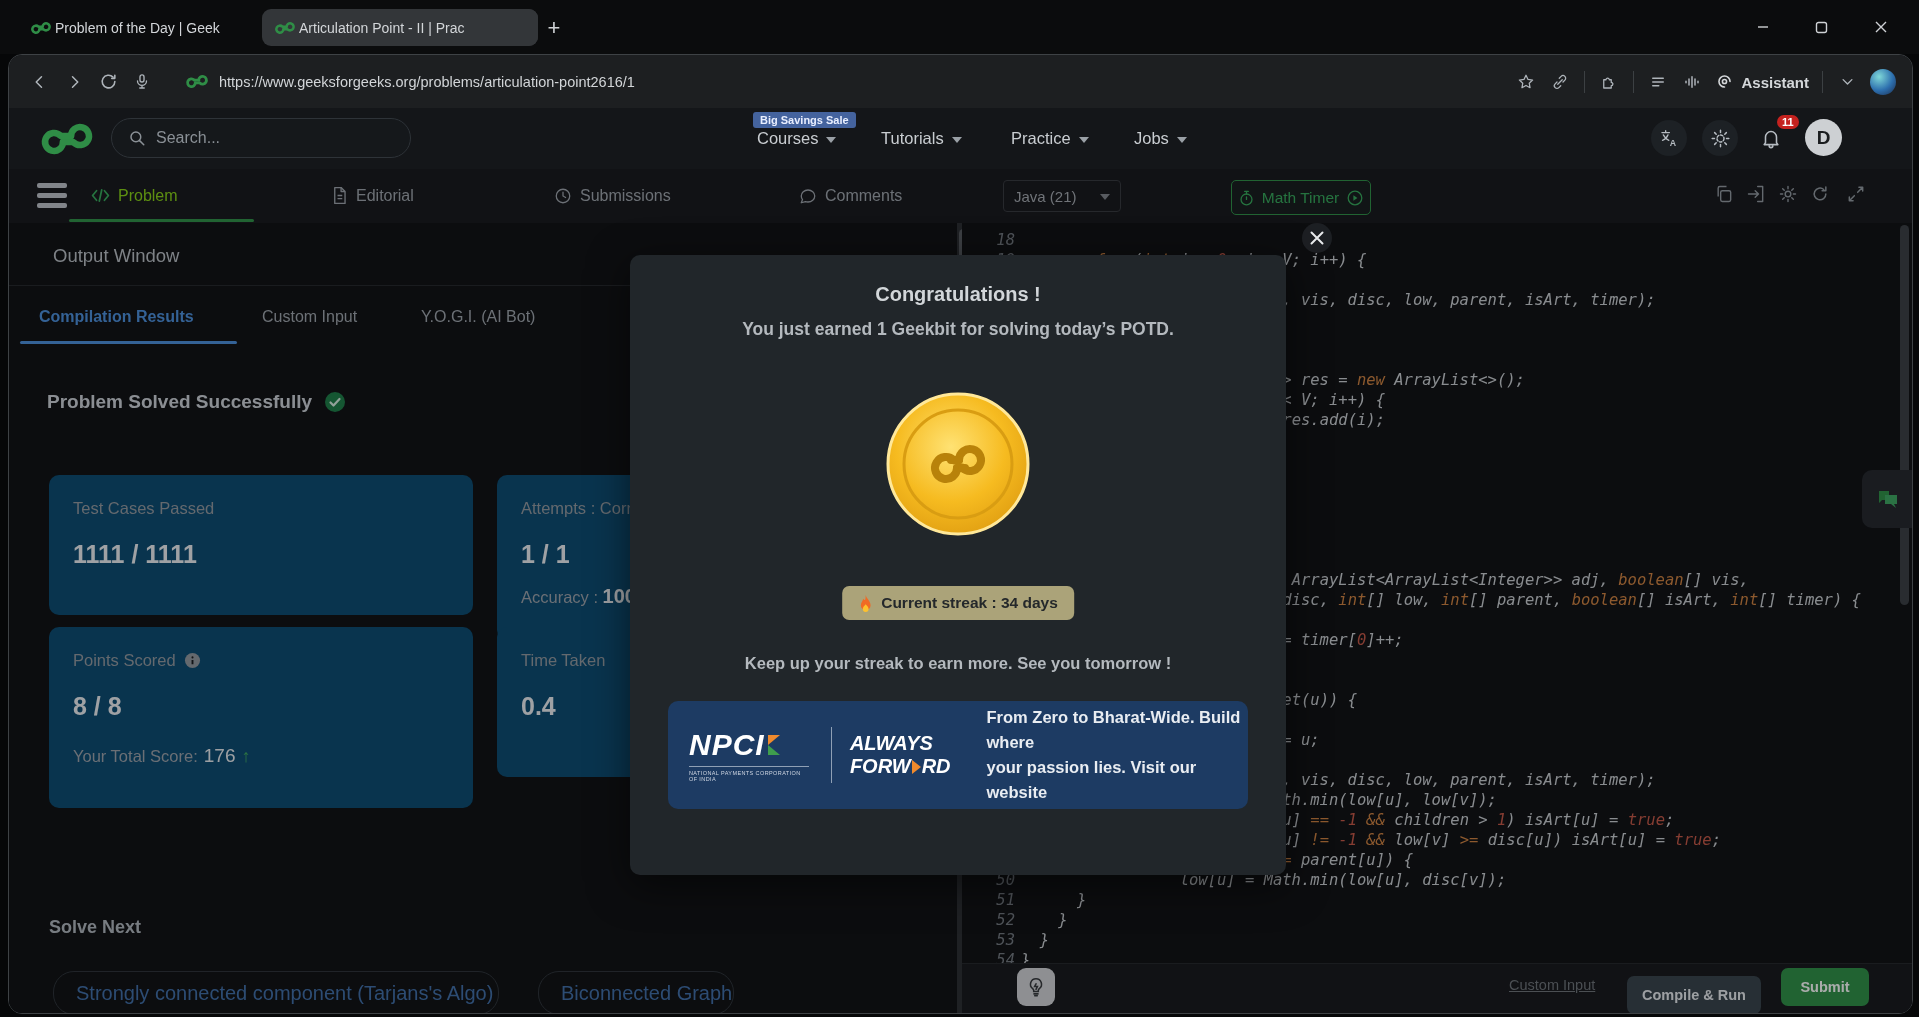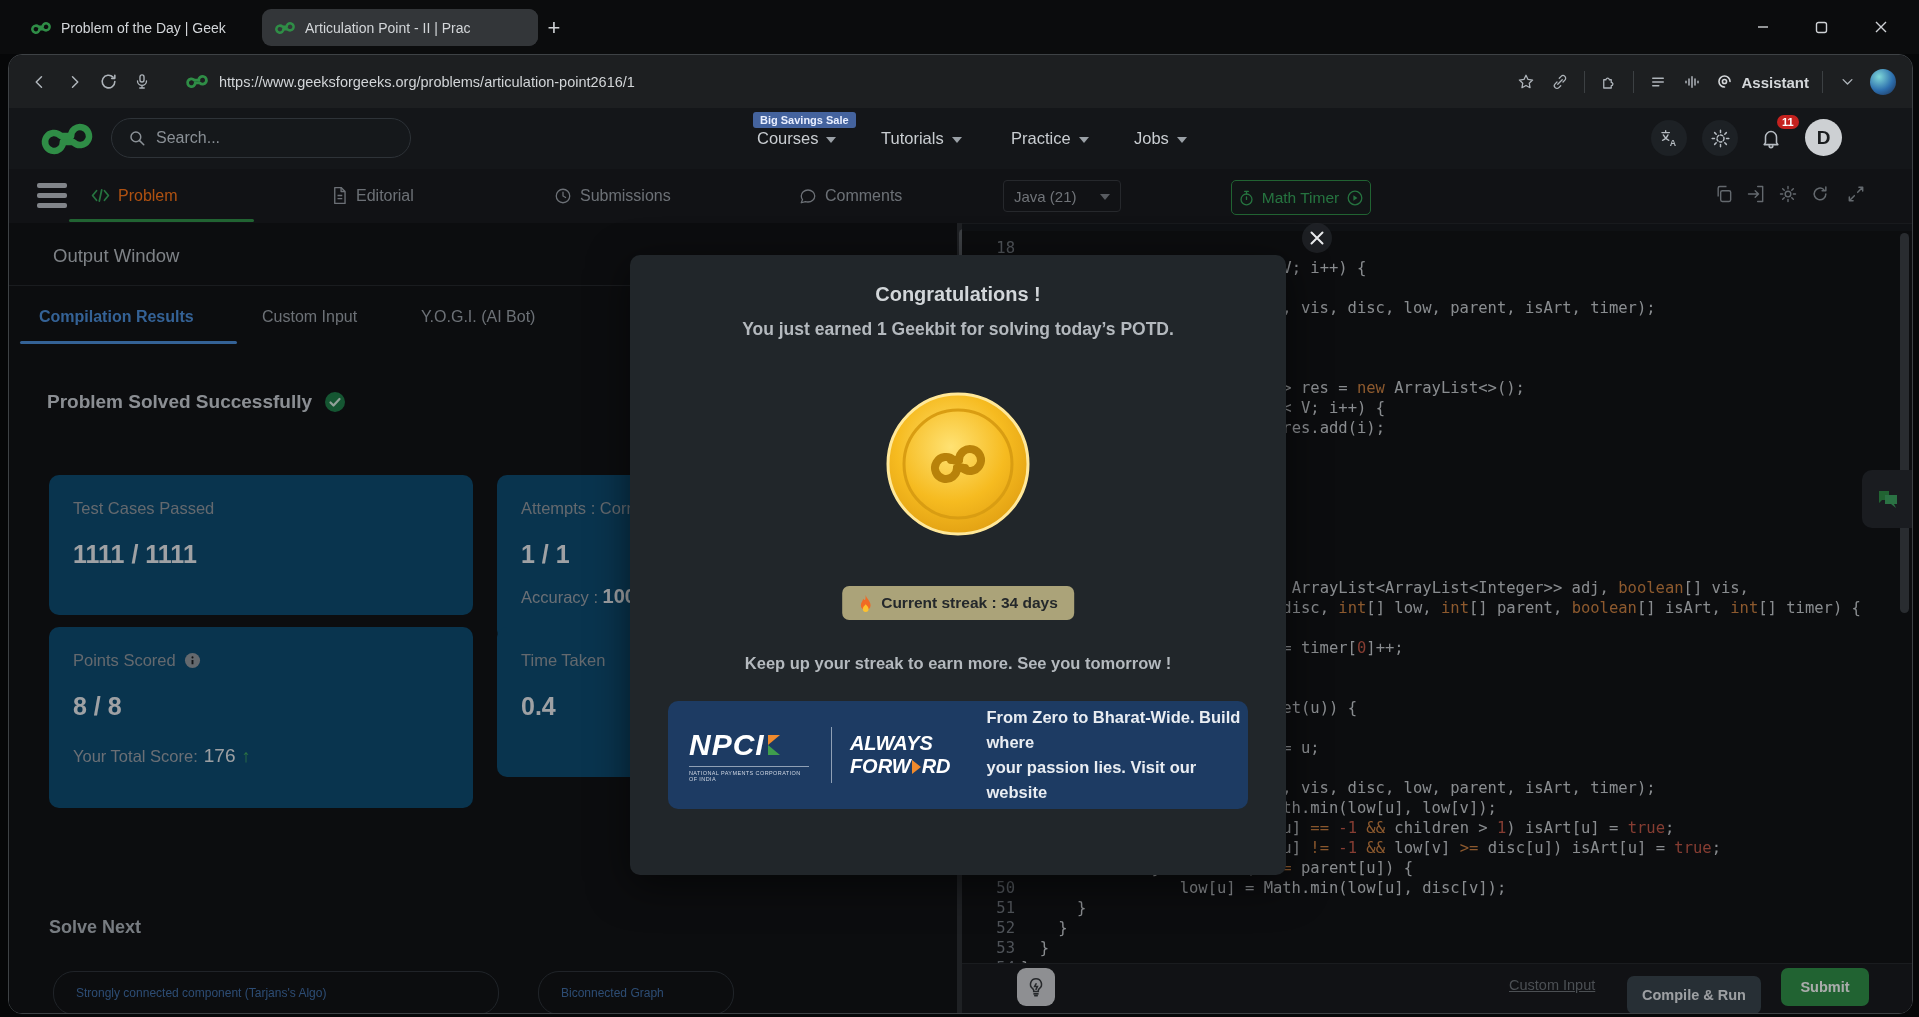--- a/index.html
+++ b/index.html
@@ -2,21 +2,21 @@
 <html><head>
 <meta charset="utf-8">
 <style>
   html,body{margin:0;padding:0;background:#000;}
   .stage{position:relative;width:1919px;height:1017px;background:#060708;overflow:hidden;
          font-family:"Liberation Sans",sans-serif;color:#c6cbd0;}
   .abs{position:absolute;}
   svg{display:block;}
   
   .tabstrip{position:absolute;left:0;top:0;width:1919px;height:54px;background:#0b0c0d;}
-  .btab{position:absolute;top:9px;height:37px;display:flex;align-items:center;gap:9px;
+  .btab{position:absolute;top:9px;height:37px;display:flex;align-items:center;gap:3px;
         padding:0 12px;border-radius:9px;font-size:14px;color:#d3d6d9;overflow:hidden;white-space:nowrap;}
   .btab.active{background:#333639;}
   .tabfade{position:absolute;right:0;top:0;bottom:0;width:34px;}
   .winbtn{position:absolute;top:13px;width:30px;height:28px;display:flex;align-items:center;justify-content:center;color:#cfd2d5;}
   .chrome{position:absolute;left:8px;top:54px;width:1903px;height:958px;border:1px solid #3e4245;
           border-radius:14px;overflow:hidden;background:#0e1013;}
   .toolbar{position:absolute;left:0;top:0;width:100%;height:53px;background:#1d1f21;display:flex;align-items:center;}
   .tbicon{width:34px;height:34px;display:flex;align-items:center;justify-content:center;color:#aeb4ba;border-radius:8px;flex:0 0 auto;}
   .url{font-size:14.5px;color:#d2d5d8;margin-left:10px;white-space:nowrap;}
   .vsep{width:1px;height:22px;background:#3c4043;margin:0 7px;flex:0 0 auto;}
@@ -28,43 +28,43 @@
   .gnav{position:absolute;top:0;height:61px;display:flex;align-items:center;gap:8px;font-size:16.5px;color:#c9cdd1;}
   .caret{width:0;height:0;border-left:5px solid transparent;border-right:5px solid transparent;border-top:6px solid #9aa0a6;margin-top:2px;}
   .sale-badge{position:absolute;font-size:11px;font-weight:bold;color:#e9efff;background:#44639e;border-radius:3px;padding:2px 7px;}
   .hbtn{position:absolute;width:36px;height:36px;border-radius:50%;display:flex;align-items:center;justify-content:center;background:#1d2125;}
   .notif-badge{position:absolute;background:#c5221f;color:#fff;font-size:11px;font-weight:bold;border-radius:9px;padding:1px 5px;}
   .gavatar{position:absolute;width:37px;height:37px;border-radius:50%;background:#cdd0d3;color:#1b1d1f;
            font-weight:bold;font-size:19px;display:flex;align-items:center;justify-content:center;}
   
   .probnav{position:absolute;left:0;top:61px;width:953px;height:54px;background:#17191c;border-bottom:1px solid #24272a;}
   .ptab{position:absolute;top:0;height:53px;display:flex;align-items:center;gap:8px;font-size:16px;color:#9aa0a6;}
-  .ptab.active{color:#f97316;}
+  .ptab.active{color:#84cc16;}
   .puline{position:absolute;top:50px;height:3px;background:#2f8d46;border-radius:2px;}
   
   .lpanel{position:absolute;left:0;top:115px;width:953px;height:790px;background:#101214;overflow:hidden;}
   .sect-title{font-size:18.5px;color:#b4b9be;}
   .otab{position:absolute;top:0;height:44px;display:flex;align-items:center;font-size:16px;color:#9aa0a6;}
   .otab.active{color:#4a8bd4;font-weight:bold;}
   .card{position:absolute;background:#0c4a6e;border-radius:10px;padding:24px;box-sizing:border-box;}
   .card .lbl{font-size:16.5px;color:#8f959b;display:flex;align-items:center;gap:8px;}
   .card .val{font-size:25px;font-weight:bold;color:#e3e6e9;margin-top:22px;font-family:"Liberation Sans",sans-serif;}
   .sub-lbl{font-size:16.5px;color:#989ea5;}
   .sub-val{font-size:20px;font-weight:bold;color:#e3e6e9;}
   .chip{position:absolute;height:42px;border:1px solid #2d3237;border-radius:21px;display:flex;align-items:center;
-        padding:0 22px;font-size:12px;color:#3f6ca3;white-space:nowrap;overflow:hidden;}
+        padding:0 22px;font-size:20px;color:#3f6ca3;white-space:nowrap;overflow:hidden;}
   
   .rpanel{position:absolute;left:953px;top:61px;width:950px;height:844px;background:#15181b;}
   .edhead{position:absolute;left:0;top:0;width:100%;height:54px;background:#17191c;border-bottom:1px solid #222527;}
   .select{position:absolute;left:41px;top:11px;width:118px;height:32px;border:1px solid #36393d;border-radius:4px;
           display:flex;align-items:center;justify-content:space-between;padding:0 10px;box-sizing:border-box;font-size:15px;color:#9fa4a9;}
   .timerbtn{position:absolute;left:269px;top:11px;width:138px;height:33px;border:1px solid #2f8d46;border-radius:5px;
           display:flex;align-items:center;justify-content:center;gap:8px;color:#35a458;font-size:15.5px;background:rgba(47,141,70,0.05);}
   .edicon{position:absolute;top:15px;width:22px;height:22px;color:#8e959b;}
-  .codearea{position:absolute;left:0;top:62px;width:950px;height:740px;background:#101214;}
+  .codearea{position:absolute;left:0;top:54px;width:950px;height:740px;background:#101214;font-style:italic;}
   .gutter{position:absolute;left:19px;top:7px;width:34px;text-align:right;color:#70767c;}
   .gutter div,.lines .cl{height:20px;font-family:"DejaVu Sans Mono",monospace;font-size:15.5px;line-height:20px;white-space:pre;}
   .lines{position:absolute;left:59px;top:7px;color:#c3c7ca;}
   .tok-kw{color:#c97f3f;}
   .tok-num{color:#bf5645;}
   .edscroll{position:absolute;right:3px;top:2px;width:9px;height:380px;background:#3a3e42;border-radius:5px;}
   .chatw{position:absolute;right:0;top:301px;width:50px;height:58px;background:#24282c;border-radius:10px 0 0 10px;
          display:flex;align-items:center;justify-content:center;}
   .edfoot{position:absolute;left:0;top:794px;width:100%;height:50px;background:#17191c;border-top:1px solid #24272a;}
   .btn{border-radius:7px;display:flex;align-items:center;justify-content:center;font-size:14.5px;font-weight:bold;}

